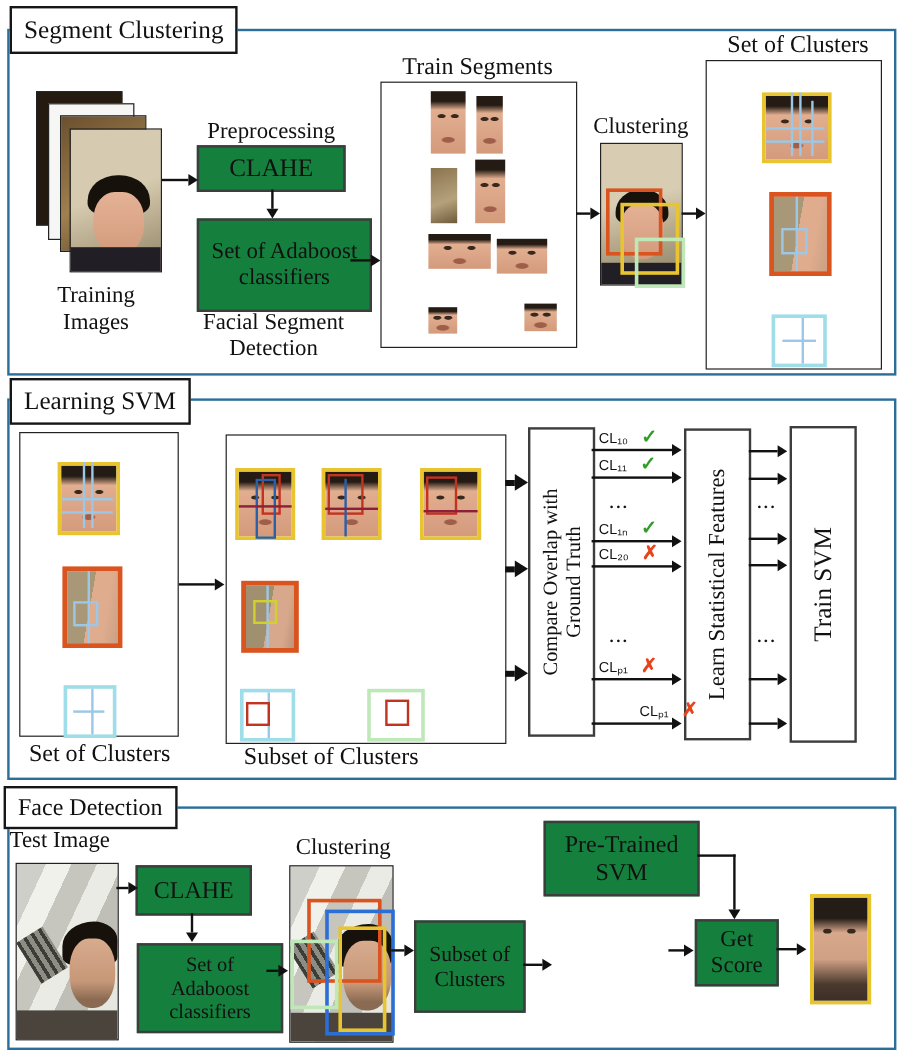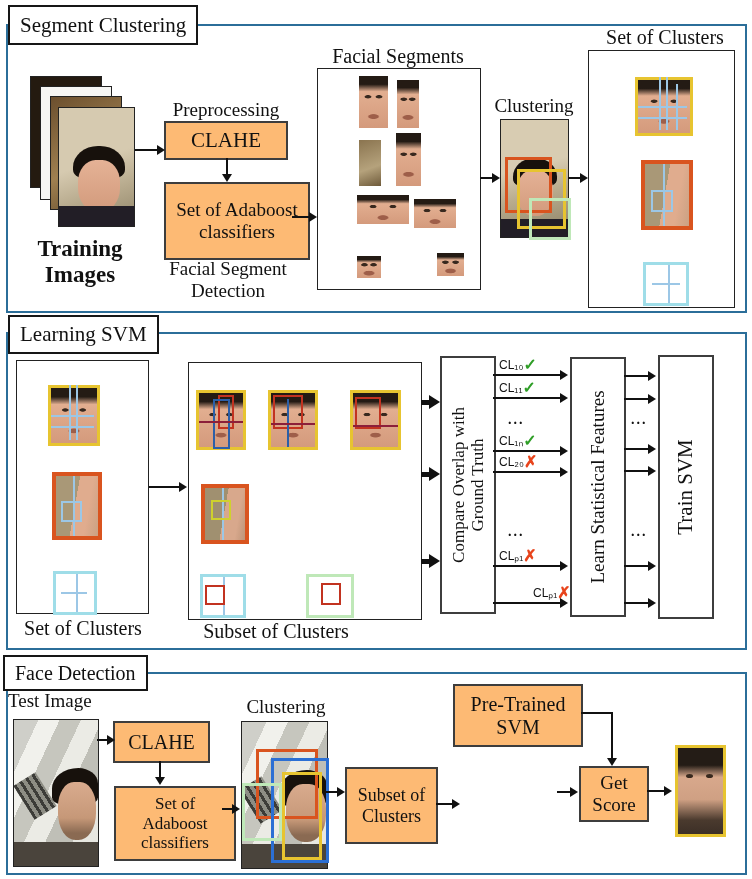--- a/index.html
+++ b/index.html
@@ -2,21 +2,21 @@
 <html><head>
 <meta charset="utf-8">
 <style>
   html,body{margin:0;padding:0;background:#ffffff;}
   .stage{position:relative;width:752px;height:879px;background:#fff;
          font-family:"Liberation Serif", serif;color:#111;overflow:hidden;}
   .panel{position:absolute;border:2px solid #2b6e99;background:#fff;}
   .ptitle{position:absolute;border:2px solid #161616;background:#fff;z-index:6;
           display:flex;align-items:center;padding:1px 10px;font-size:21px;white-space:nowrap;}
   .lbl{position:absolute;text-align:center;line-height:1.15;}
-  .bx{position:absolute;border:2px solid #3d3d3d;background:#fdba74;display:flex;
+  .bx{position:absolute;border:2px solid #3d3d3d;background:#15803d;display:flex;
       align-items:center;justify-content:center;text-align:center;line-height:1.15;z-index:3;}
   .vbx{position:absolute;border:2px solid #3d3d3d;background:#fff;z-index:3;}
   .vbx .rot{position:absolute;left:50%;top:50%;transform:translate(-50%,-50%) rotate(-90deg);
             text-align:center;line-height:1.12;}
   .vbx .rot span{display:block;white-space:nowrap;}
   .fsbox{position:absolute;border:1.5px solid #222;background:#fff;z-index:2;}
   .ar{position:absolute;background:#111;z-index:4;}
   .ar.h{height:2px;}
   .ar.h::after{content:'';position:absolute;right:-8px;top:-4px;width:0;height:0;
     border-left:8px solid #111;border-top:5px solid transparent;border-bottom:5px solid transparent;}
@@ -42,21 +42,21 @@
     linear-gradient(#dcа78а,#d9a486 0 60%, #c68e70);}
   .tancrop{background:linear-gradient(160deg,#8a744f,#b5a27c 60%,#6e5a3a);}
   .ovl{position:absolute;background:transparent;z-index:3;}
   .gline{position:absolute;background:#9cc7e6;z-index:3;}
   .cl-tag{position:absolute;font-style:italic;text-align:center;white-space:nowrap;}
   .cl-name{position:absolute;font-style:italic;}
   .sans{font-family:"Liberation Sans", sans-serif;}
   .dots{position:absolute;font-weight:bold;letter-spacing:2px;}
   .ok{color:#2f9e27;font-weight:bold;}
   .bad{color:#e8441c;font-weight:bold;}
-  .res{position:absolute;display:flex;align-items:center;gap:0;z-index:4;
+  .res{position:absolute;display:flex;align-items:center;gap:11px;z-index:4;
        font-family:"Liberation Sans", sans-serif;font-size:12px;}
   .res .mk{font-size:16px;line-height:1;}
   .ceil{background:linear-gradient(115deg,#cfcfc9 0 16%,#f1f1ec 16% 30%,#c6c6be 30% 44%,
         #ebebe5 44% 58%,#bfbfb7 58% 76%,#e7e7e1 76%);}
   .vent{position:absolute;transform:rotate(-32deg);
         background:repeating-linear-gradient(90deg,#3c3c38 0 3px,#8d8d84 3px 7px);}
 </style>
 </head>
 <body>
 
@@ -68,37 +68,37 @@
   </div>
 
   <div class="ph" style="left:30px;top:76px;width:70px;height:110px;background:#241a10;"></div>
   <div class="ph" style="left:40px;top:86px;width:70px;height:112px;background:#f6f6f4;"></div>
   <div class="ph" style="left:50px;top:96px;width:70px;height:112px;background:linear-gradient(150deg,#6b4f2e,#a08050 55%,#5c4628);"></div>
   <div class="ph" style="left:58px;top:107px;width:75px;height:118px;background:linear-gradient(160deg,#d6cab0 0 45%,#b7aa8d 70%,#8f8468);">
     <div class="hair" style="left:14px;top:38px;width:52px;height:34px;"></div>
     <div class="skin" style="left:19px;top:52px;width:42px;height:52px;"></div>
     <div class="shirt" style="height:20px;"></div>
   </div>
-  <div class="lbl" style="left:22px;top:236px;width:116px;font-size:23px;font-weight:bold;">Training Images</div>
+  <div class="lbl" style="left:22px;top:236px;width:116px;font-size:19px;">Training Images</div>
 
   <div class="ar h" style="left:135px;top:149px;width:22px;"></div>
 
   <div class="lbl" style="left:160px;top:99px;width:132px;font-size:19px;">Preprocessing</div>
   <div class="bx" style="left:164px;top:121px;width:120px;height:35px;font-size:21px;">
     <span>CLAHE</span>
   </div>
   <div class="ar v" style="left:226px;top:158px;height:16px;"></div>
   <div class="bx" style="left:164px;top:182px;width:126px;height:74px;font-size:19px;padding:0 8px;">
     <span>Set of Adaboost classifiers</span>
   </div>
   <div class="lbl" style="left:140px;top:258px;width:176px;font-size:19px;">Facial Segment Detection</div>
 
   <div class="ar h" style="left:292px;top:216px;width:17px;"></div>
 
-  <div class="lbl" style="left:318px;top:45px;width:160px;font-size:20px;">Facial Segments</div>
+  <div class="lbl" style="left:318px;top:45px;width:160px;font-size:20px;">Train Segments</div>
   <div class="fsbox" style="left:317px;top:68px;width:162px;height:220px;"></div>
   <div class="cl-tag" style="left:326px;top:92px;font-size:16px;">L₁₂</div>
   <div class="crop facecrop" style="left:359px;top:76px;width:29px;height:52px;"></div>
   <div class="crop facecrop" style="left:397px;top:80px;width:22px;height:48px;"></div>
   <div class="cl-tag" style="left:326px;top:150px;font-size:16px;">R₁₂</div>
   <div class="crop tancrop" style="left:359px;top:140px;width:22px;height:46px;"></div>
   <div class="crop facecrop" style="left:396px;top:133px;width:25px;height:53px;"></div>
   <div class="cl-tag" style="left:326px;top:202px;font-size:16px;">U₁₂</div>
   <div class="crop facecrop" style="left:357px;top:195px;width:52px;height:29px;"></div>
   <div class="crop facecrop" style="left:414px;top:199px;width:42px;height:29px;"></div>

